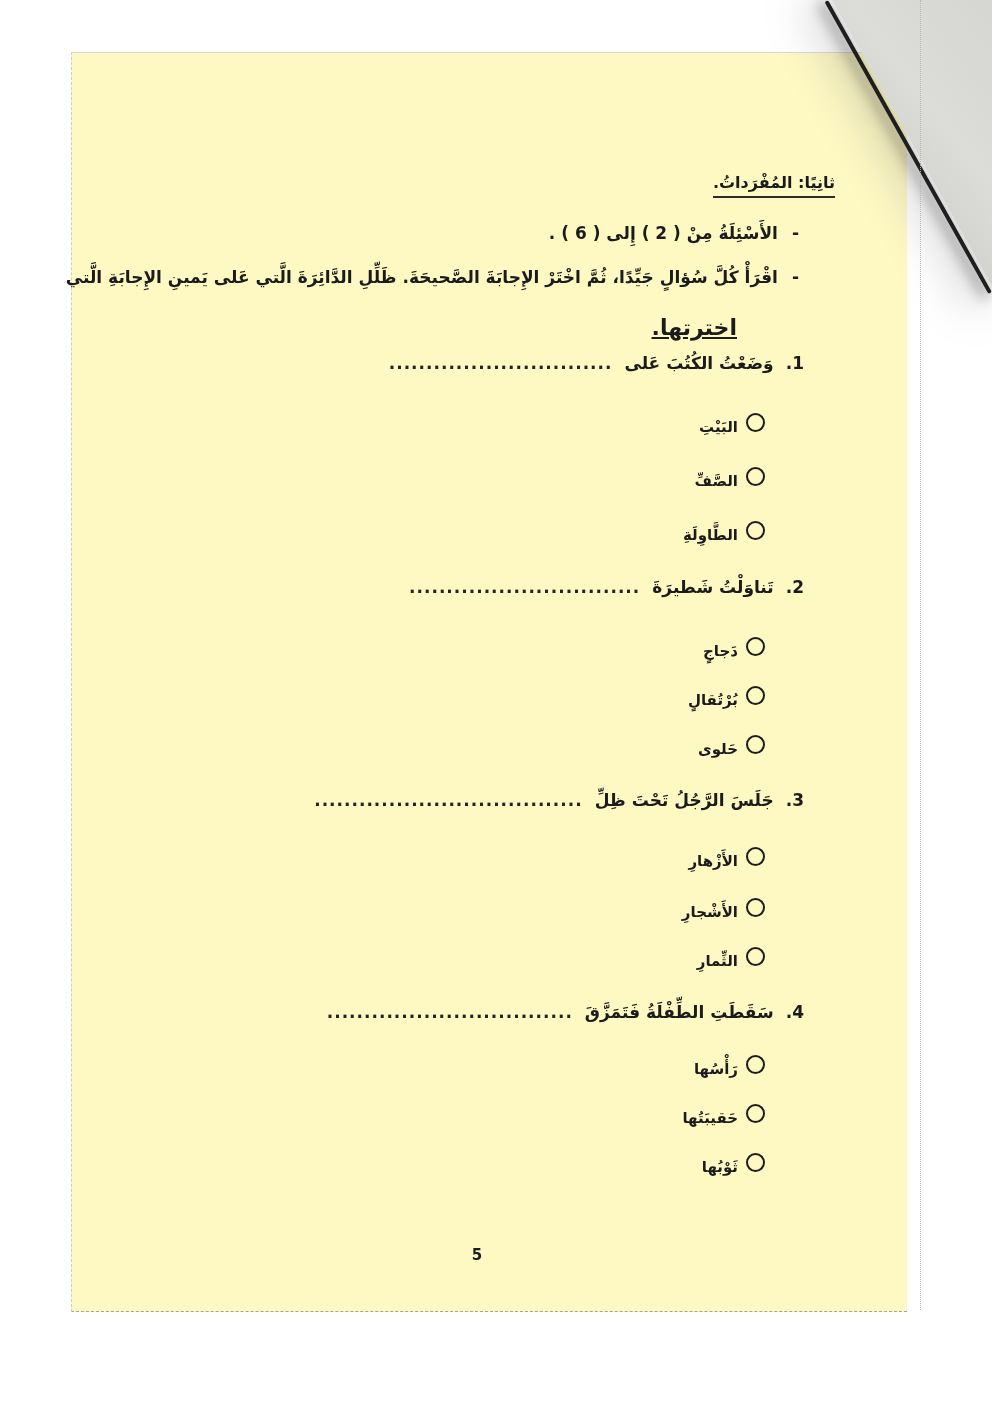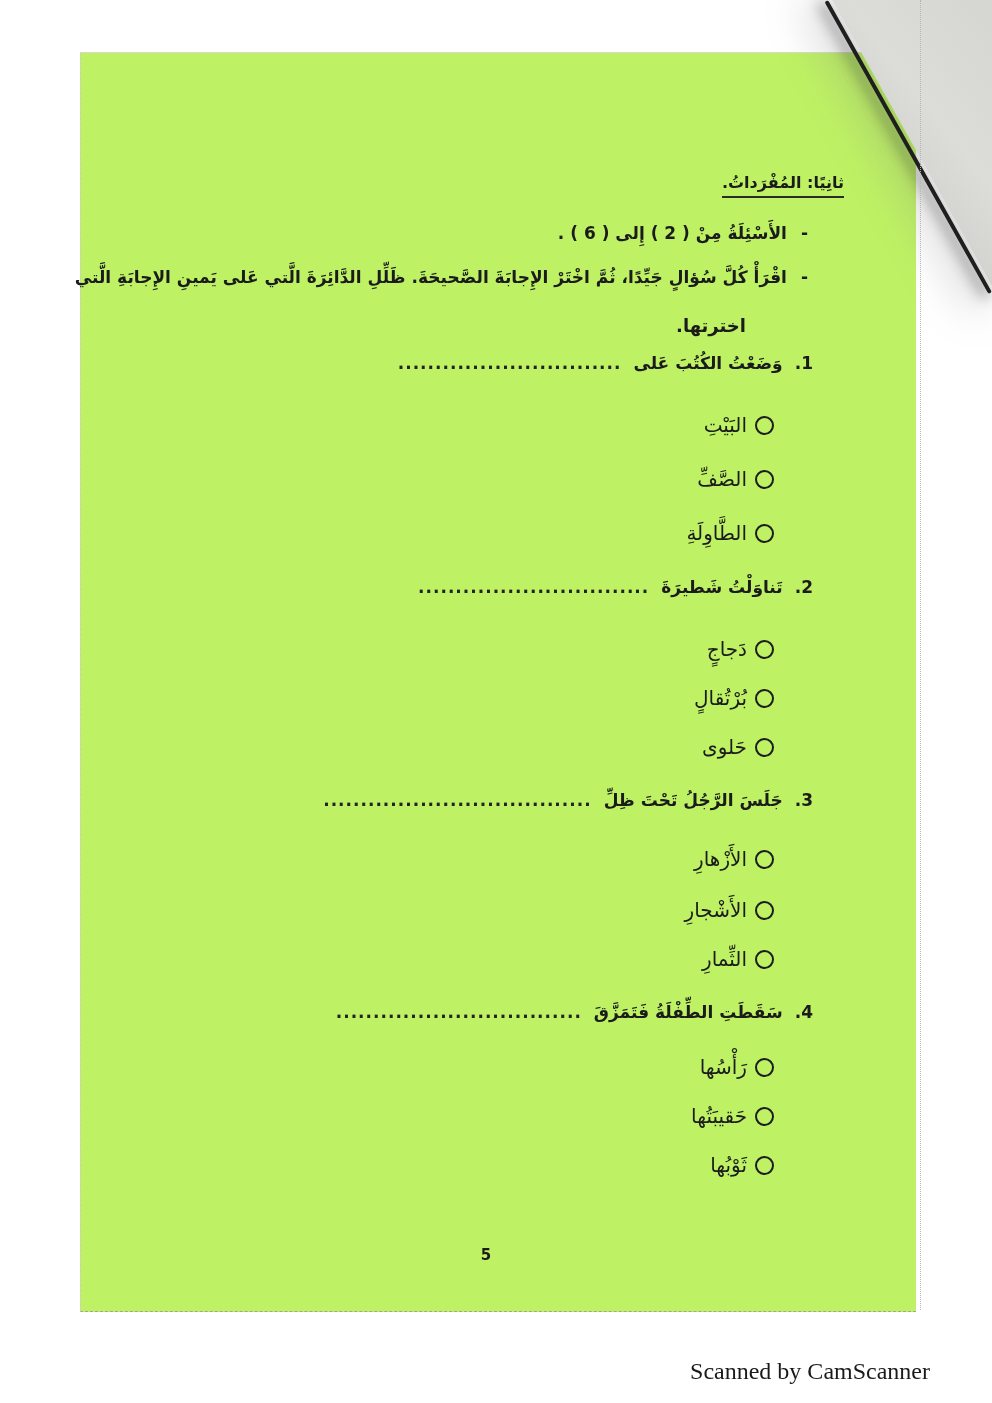--- a/index.html
+++ b/index.html
@@ -3,43 +3,43 @@
 <meta charset="utf-8">
 <style>
   html,body{margin:0;padding:0;}
   body{
     width:992px;height:1403px;background:#ffffff;position:relative;overflow:hidden;
     font-family:"DejaVu Sans",sans-serif;color:#1b1b1b;
   }
   .canvas{position:absolute;inset:0;}
   
   .sheet{
-    position:absolute;left:80px;top:52px;width:835px;height:1258px;
-    background:#bef264;
+    position:absolute;left:71px;top:52px;width:835px;height:1258px;
+    background:#fef9c3;
     border-top:1px solid #d9d9d4;
     border-left:1px dashed #cccdc8;
     border-bottom:1px dashed #a3a39c;
     z-index:1;
   }
   .edge-right{
     position:absolute;left:920px;top:0;height:1310px;width:0;
     border-left:1px dotted #b6b6b0;z-index:12;
   }
   .row{position:absolute;display:flex;direction:rtl;align-items:baseline;white-space:nowrap;}
   .heading{
     position:absolute;top:120px;right:72px;
     font-size:16px;font-weight:700;direction:rtl;
     border-bottom:2px solid #2b2b2b;padding-bottom:4px;
   }
   .instr{right:108px;gap:14px;font-size:17px;font-weight:700;}
-  .instr-cont{right:170px;font-size:18px;font-weight:700;direction:rtl;position:absolute;}
+  .instr-cont{right:170px;font-size:22px;font-weight:700;direction:rtl;position:absolute;text-decoration:underline;}
   .dash{font-weight:700;}
   .q{right:103px;gap:12px;font-size:17px;font-weight:700;}
   .q-dots{letter-spacing:1px;font-weight:700;color:#222;}
-  .opt{right:142px;gap:8px;font-size:20px;font-weight:400;align-items:center;}
+  .opt{right:142px;gap:8px;font-size:15px;font-weight:700;}
   .circle{
     display:inline-block;width:15px;height:15px;border:2px solid #1c1c1c;
     border-radius:50%;background:transparent;flex:0 0 auto;
   }
   .page-num{
     position:absolute;top:1193px;left:395px;width:20px;text-align:center;
     font-size:15px;font-weight:700;
   }
   
   .fold{position:absolute;top:0;right:0;width:164px;height:292px;z-index:10;}
@@ -164,15 +164,14 @@
 
   <div class="fold">
     <div class="fold-line"></div>
     <div class="fold-face"></div>
   </div>
 
   <div class="speck s1"></div>
   <div class="speck s2"></div>
   <div class="speck s3"></div>
 
-  <div class="watermark">Scanned by CamScanner</div>
 
 </div>
 
 </body></html>

